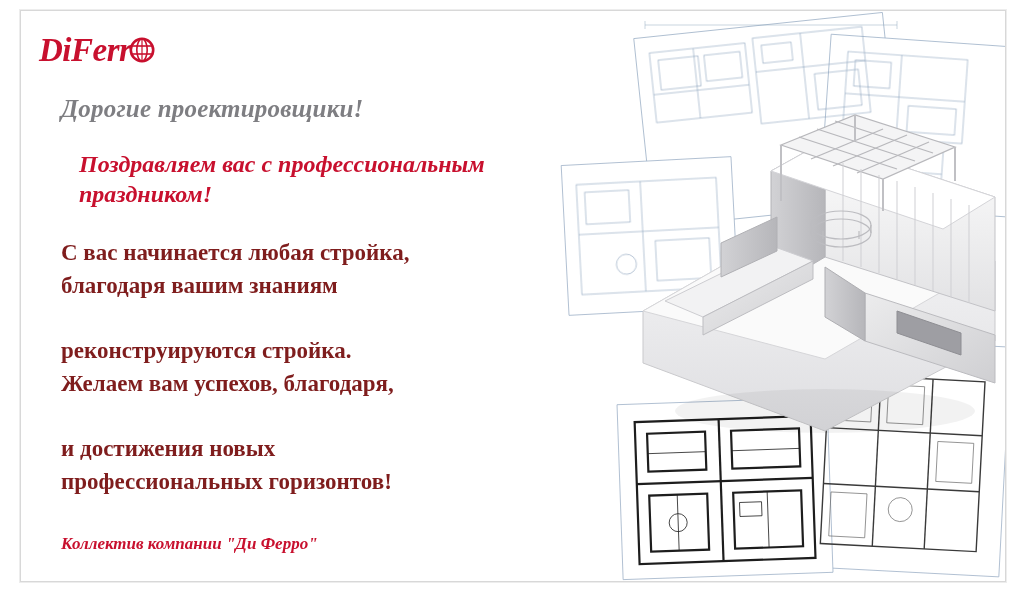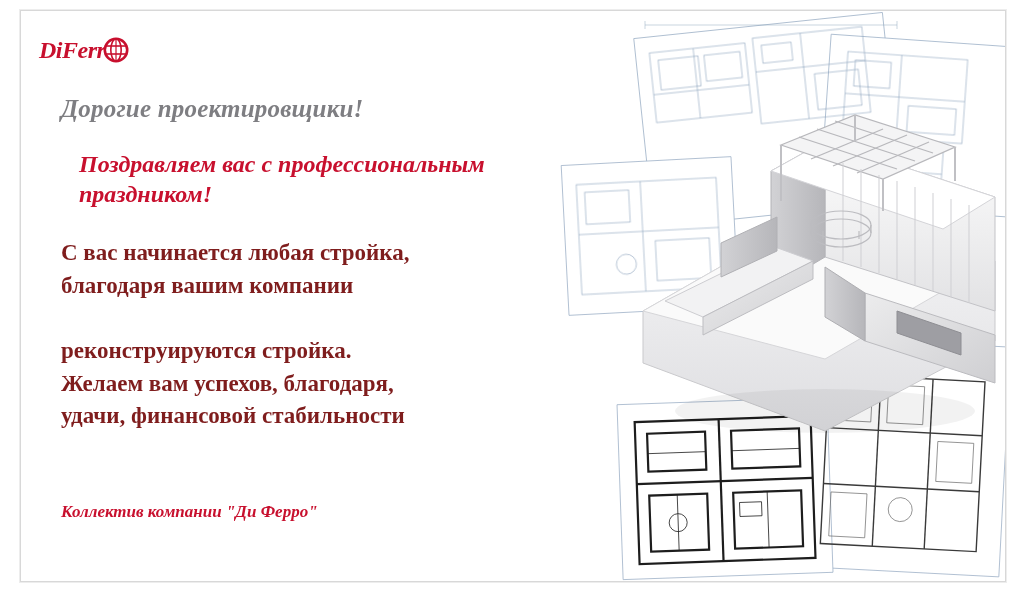--- a/index.html
+++ b/index.html
@@ -37,21 +37,21 @@
     left: 18px;
     top: 18px;
     display: flex;
     align-items: center;
     height: 42px;
   }
   .logo-text {
     font-family: "Liberation Serif", serif;
     font-weight: bold;
     font-style: italic;
-    font-size: 24px;
+    font-size: 33px;
     color: #c8102e;
     letter-spacing: -0.5px;
     line-height: 1;
   }
   .logo-mark {
     margin-left: -2px;
     width: 26px;
     height: 26px;
     position: relative;
   }
@@ -127,26 +127,27 @@
           <line x1="13" y1="1.8" x2="13" y2="24.2" stroke="#c8102e" stroke-width="1.2"></line>
         </svg>
       </span>
     </div>
 
     <div class="message">
       <p class="line-greeting">Дорогие проектировщики!</p>
       <p class="line-congrats">Поздравляем вас с профессиональным праздником!</p>
       <p class="body-text">
         <span>С вас начинается любая стройка,</span><br>
-        <span>благодаря вашим компании</span><br>
+        <span>благодаря вашим знаниям</span><br>
         <br>
         <span>реконструируются стройка.</span><br>
         <span>Желаем вам успехов, благодаря,</span><br>
-        <span>удачи, финансовой стабильности</span><br>
         <br>
+        <span>и достижения новых</span><br>
+        <span>профессиональных горизонтов!</span>
       </p>
       <p class="signature">Коллектив компании "Ди Ферро"</p>
     </div>
 
     <div class="art">
       <svg width="480" height="570" viewBox="0 0 480 570" aria-hidden="true">
         <defs>
           <linearGradient id="wallLight" x1="0" y1="0" x2="0" y2="1">
             <stop offset="0%" stop-color="#fdfdfd"></stop>
             <stop offset="100%" stop-color="#e2e2e4"></stop>

